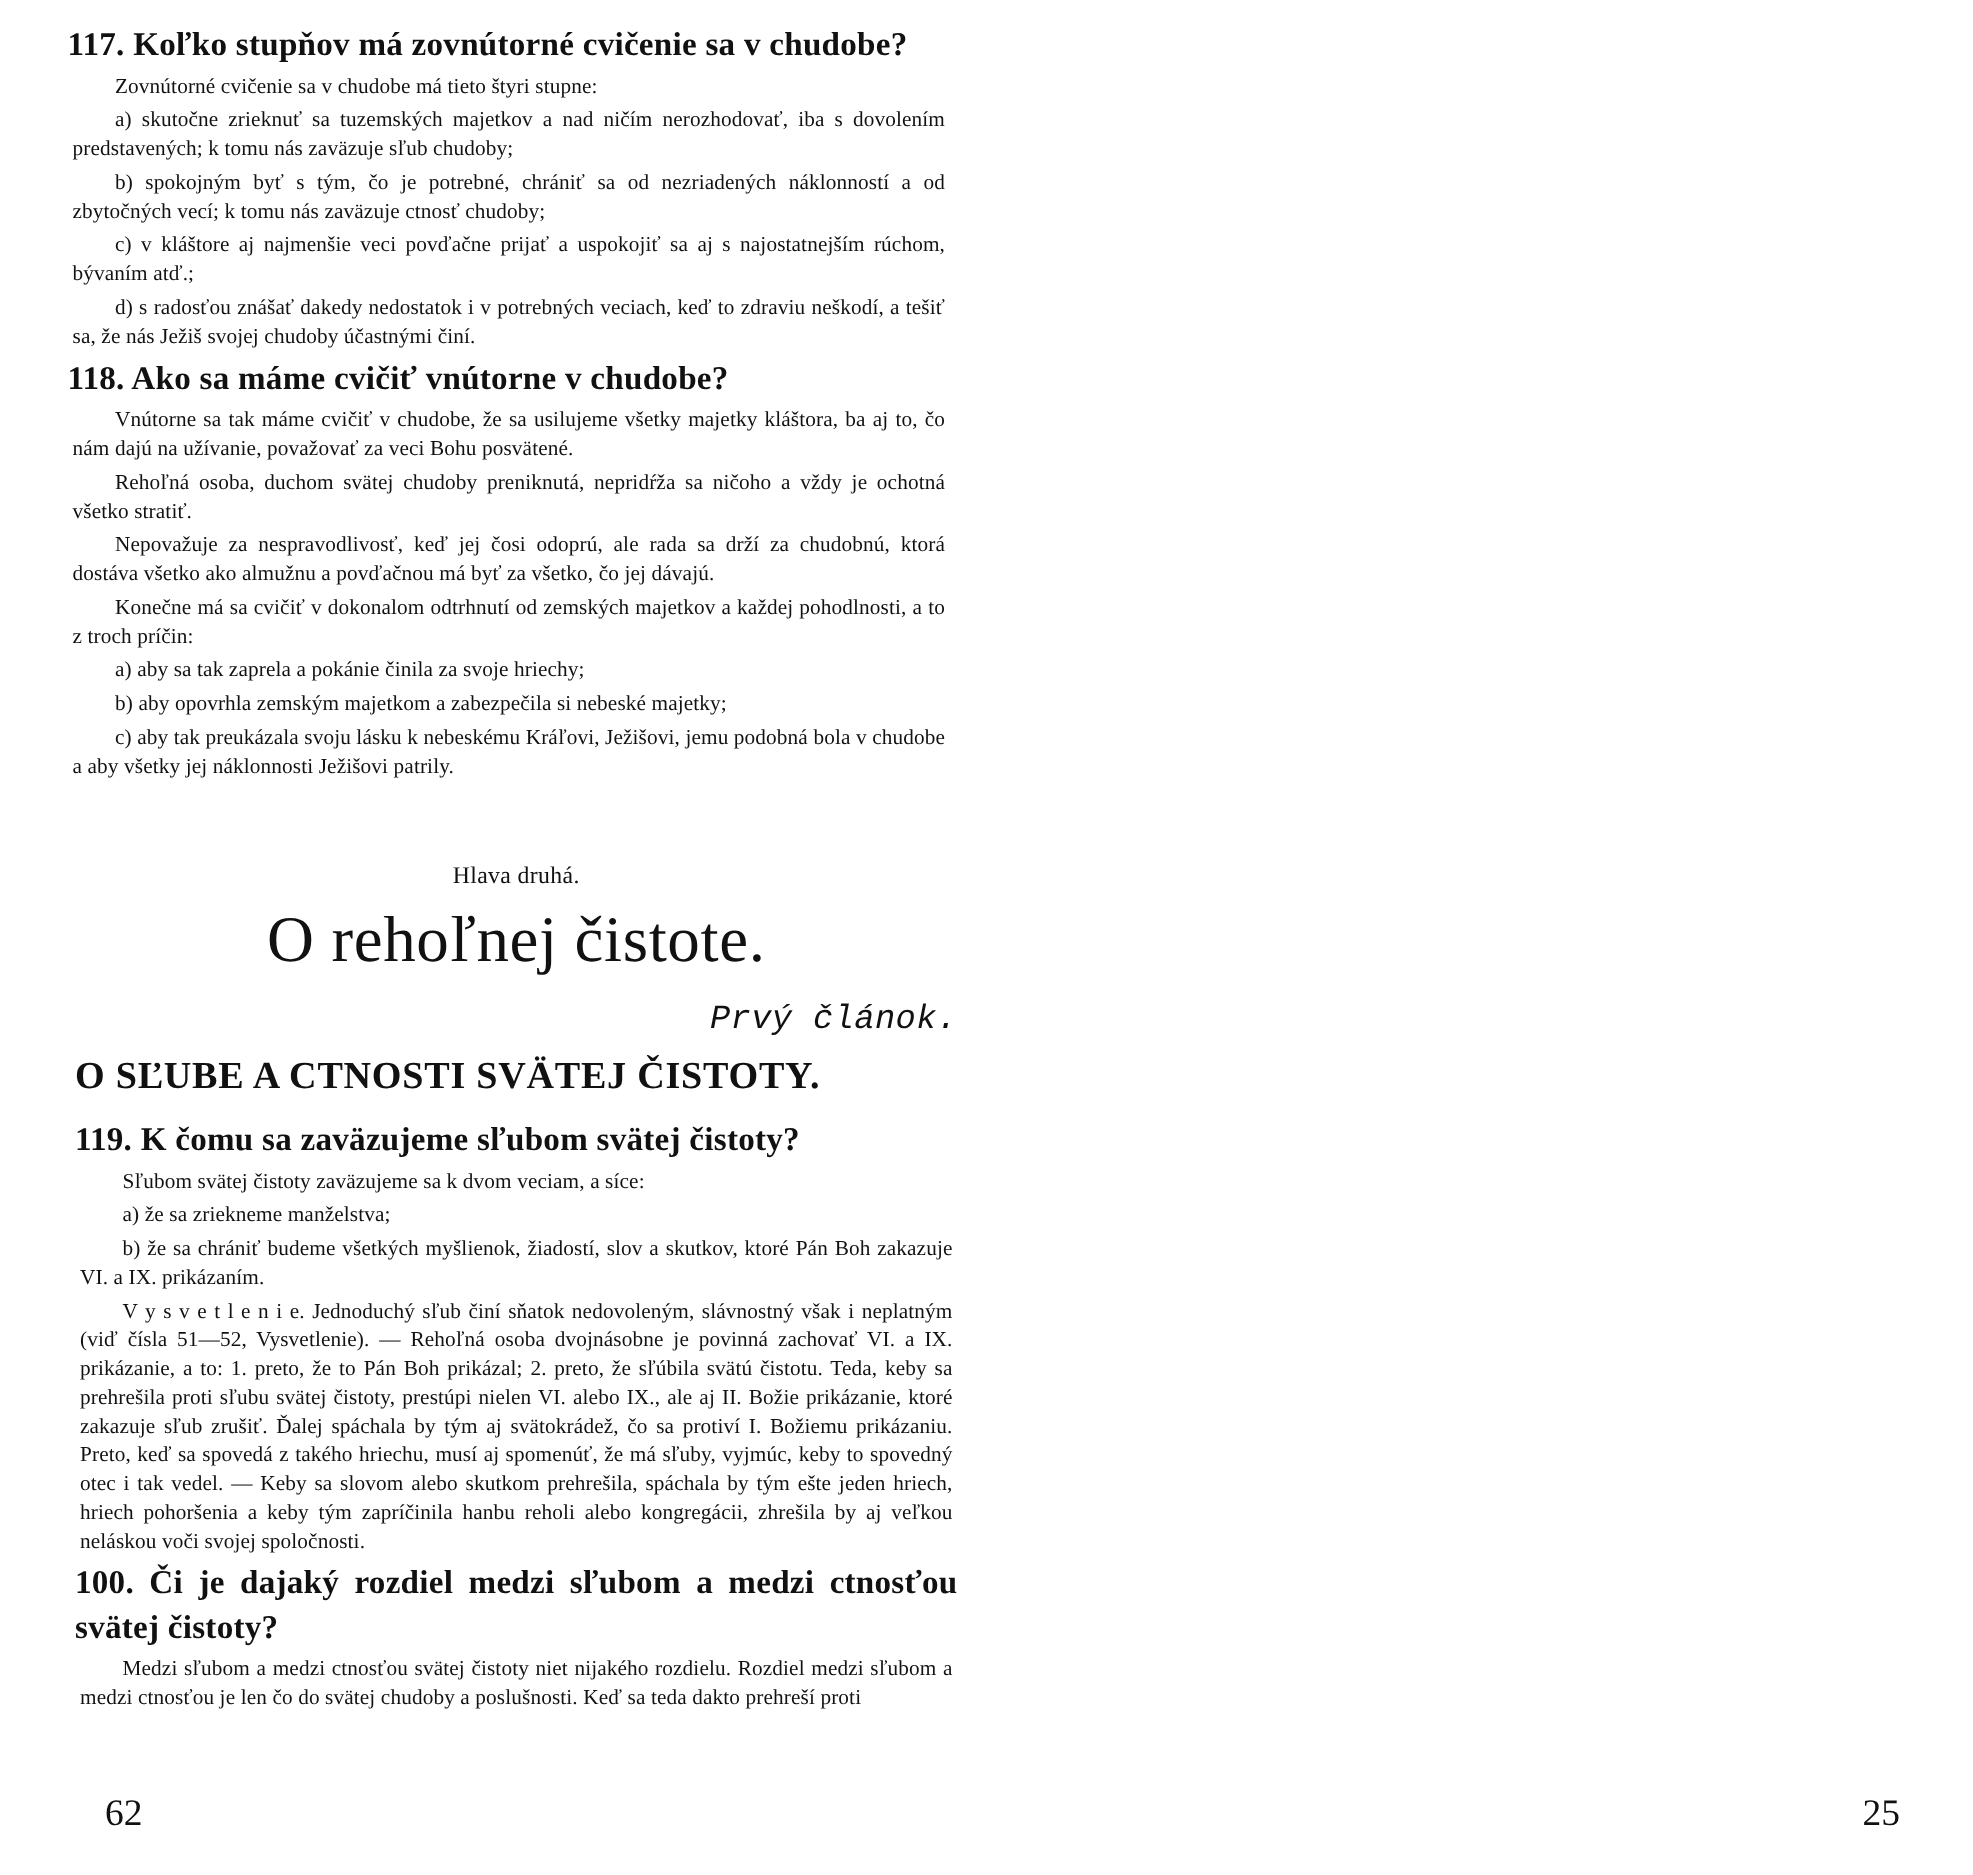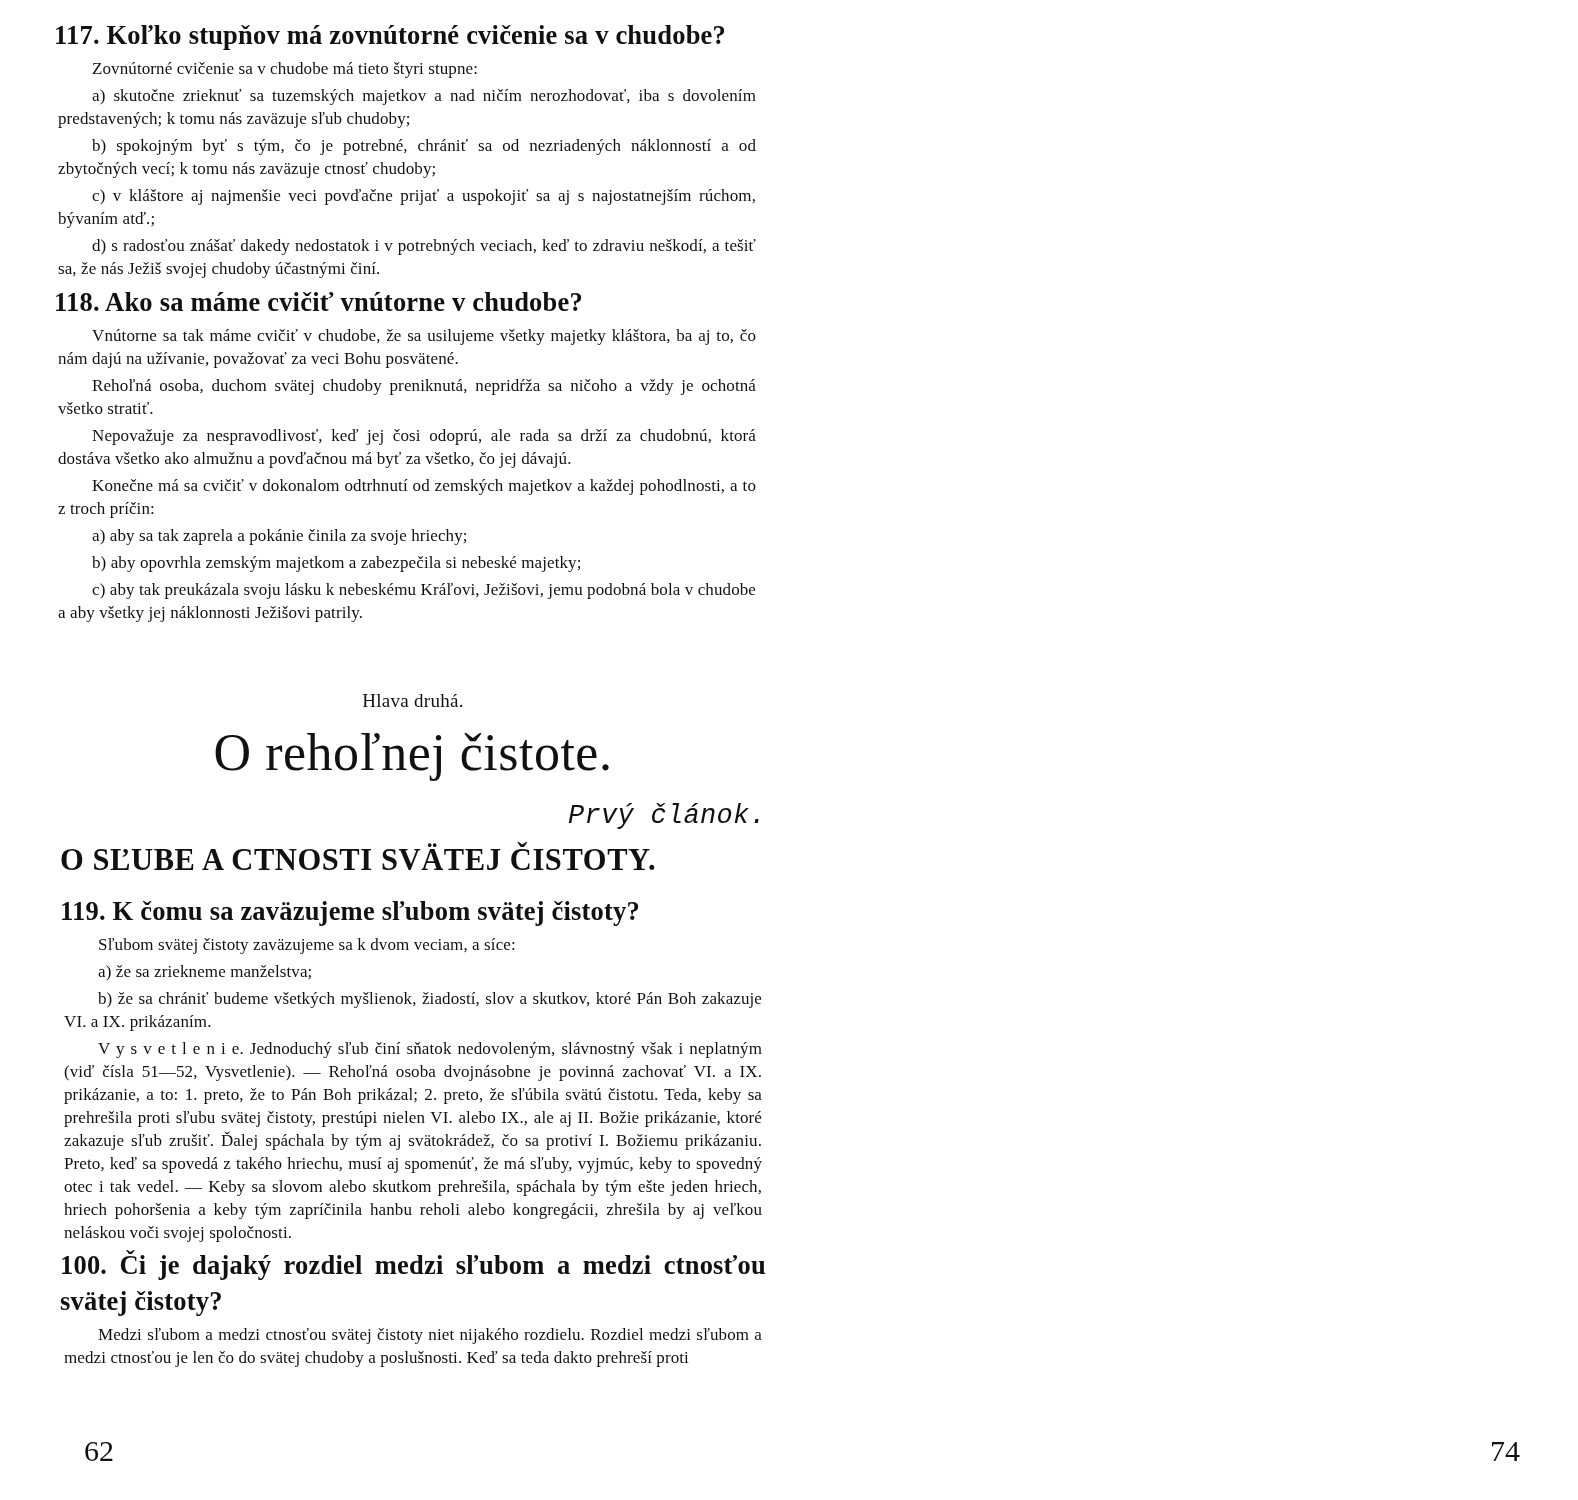--- a/index.html
+++ b/index.html
@@ -161,15 +161,15 @@
       <p class="indent">V y s v e t l e n i e. Jednoduchý sľub činí sňatok nedovoleným, slávnostný však i neplatným (viď čísla 51—52, Vysvetlenie). — Rehoľná osoba dvojnásobne je povinná zachovať VI. a IX. prikázanie, a to: 1. preto, že to Pán Boh prikázal; 2. preto, že sľúbila svätú čistotu. Teda, keby sa prehrešila proti sľubu svätej čistoty, prestúpi nielen VI. alebo IX., ale aj II. Božie prikázanie, ktoré zakazuje sľub zrušiť. Ďalej spáchala by tým aj svätokrádež, čo sa protiví I. Božiemu prikázaniu. Preto, keď sa spovedá z takého hriechu, musí aj spomenúť, že má sľuby, vyjmúc, keby to spovedný otec i tak vedel. — Keby sa slovom alebo skutkom prehrešila, spáchala by tým ešte jeden hriech, hriech pohoršenia a keby tým zapríčinila hanbu reholi alebo kongregácii, zhrešila by aj veľkou neláskou voči svojej spoločnosti.</p>
 
       <h3 class="question q-gap-before q-gap-after">100. Či je dajaký rozdiel medzi sľubom a medzi ctnosťou svätej čistoty?</h3>
 
       <p class="indent">Medzi sľubom a medzi ctnosťou svätej čistoty niet nijakého rozdielu. Rozdiel medzi sľubom a medzi ctnosťou je len čo do svätej chudoby a poslušnosti. Keď sa teda dakto prehreší proti</p>
     </div>
   </div>
 
   <div class="footer">
     <span class="folio folio-left">62</span>
-    <span class="folio folio-right">74</span>
+    <span class="folio folio-right">25</span>
   </div>
 </div>
 
 </body></html>

